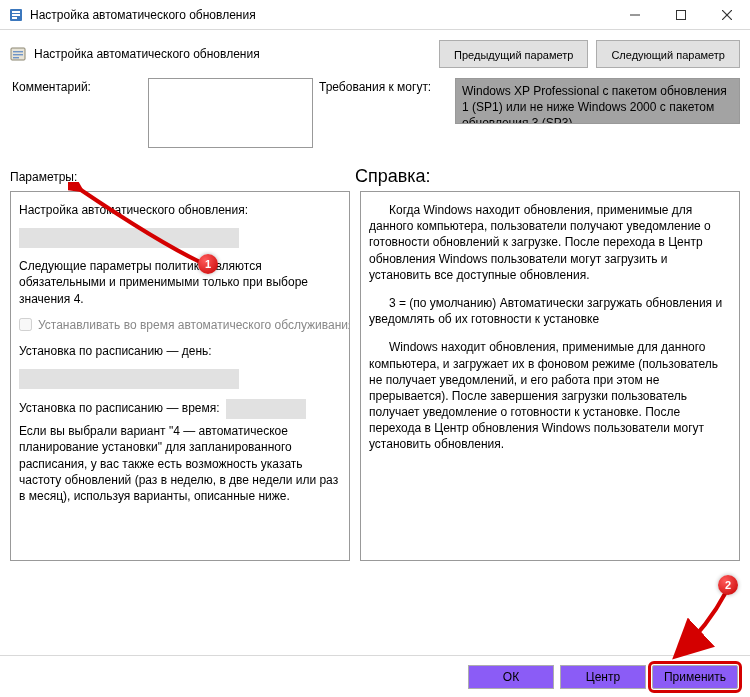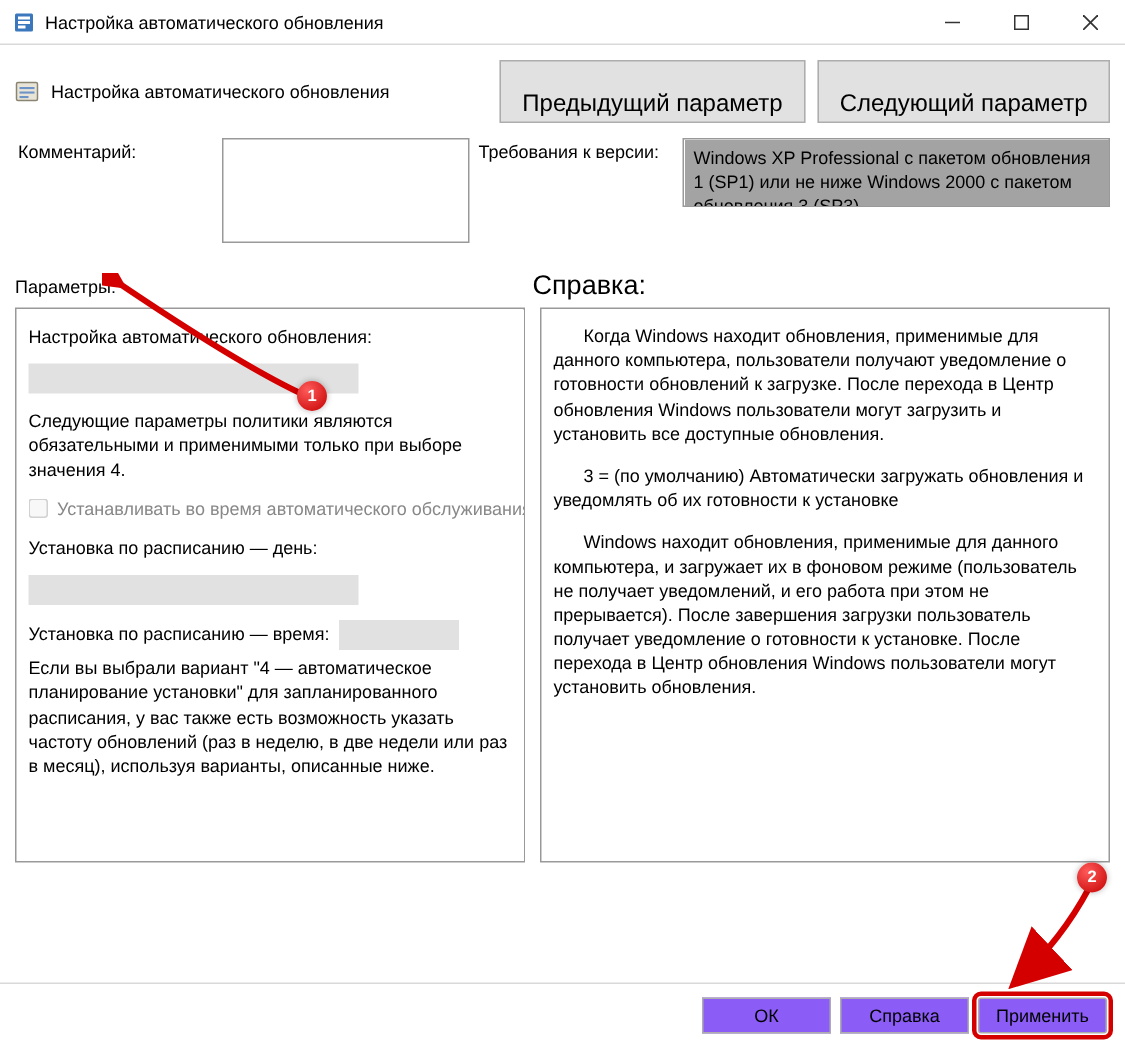--- a/index.html
+++ b/index.html
@@ -41,24 +41,24 @@
   .headerrow {
     display: flex;
     align-items: center;
     padding: 10px 10px 6px 10px;
     gap: 8px;
   }
   .policyicon { width: 16px; height: 16px; }
   .policytitle { flex: 1; font-size: 12px; color:#000; }
   .navbtn {
     height: 28px;
-    padding: 20px 14px;
+    padding: 8px 14px;
     border: 1px solid #adadad;
     background: #e1e1e1;
-    font-size: 16px;
+    font-size: 11px;
     font-family: inherit;
   }
   
   .topgrid {
     display: flex;
     padding: 4px 10px 0 12px;
     gap: 20px;
   }
   .radiocol { width: 120px; display:flex; flex-direction:column; gap:12px; padding-top:8px;}
   .radioitem { display: flex; align-items: center; gap: 6px; font-size: 12px; }
@@ -195,21 +195,21 @@
   <button class="navbtn">Следующий параметр</button>
 </div>
 
 <div class="topgrid">
   <div class="rightcol">
     <div class="fieldrow">
       <div class="fieldlabel">Комментарий:</div>
       <textarea class="commentbox" style=""></textarea>
     </div>
     <div class="fieldrow">
-      <div class="fieldlabel">Требования к версии:</div>
+      <div class="fieldlabel">Требования к могут:</div>
       <div class="versionbox">Windows XP Professional с пакетом обновления 1 (SP1) или не ниже Windows 2000 с пакетом обновления 3 (SP3)</div>
     </div>
   </div>
 </div>
 
 <div class="seclabels">
   <div class="lft">Параметры:</div>
   <div class="rgt">Справка:</div>
 </div>
 
@@ -232,21 +232,21 @@
   </div>
   <div class="panel right">
     <p>Когда Windows находит обновления, применимые для данного компьютера, пользователи получают уведомление о готовности обновлений к загрузке. После перехода в Центр обновления Windows пользователи могут загрузить и установить все доступные обновления.</p>
     <p>3 = (по умолчанию) Автоматически загружать обновления и уведомлять об их готовности к установке</p>
     <p>Windows находит обновления, применимые для данного компьютера, и загружает их в фоновом режиме (пользователь не получает уведомлений, и его работа при этом не прерывается). После завершения загрузки пользователь получает уведомление о готовности к установке. После перехода в Центр обновления Windows пользователи могут установить обновления.</p>
   </div>
 </div>
 
 <div class="bottombar">
   <button class="btn">ОК</button>
-  <button class="btn">Справка</button>
+  <button class="btn">Центр</button>
   <button class="btn apply-highlight">Применить</button>
 </div>
 
 <div class="badge" style="left:198px; top:254px;">1</div>
 <div class="badge" style="left:718px; top:575px;">2</div>
 
 <svg class="arrow" style="left:68px; top:182px;" width="150" height="95">
   <defs>
       <marker id="ah1" markerWidth="10" markerHeight="10" refX="2" refY="5" orient="auto">
         <path d="M10,0 L0,5 L10,10 Z" fill="#d40000"></path>

